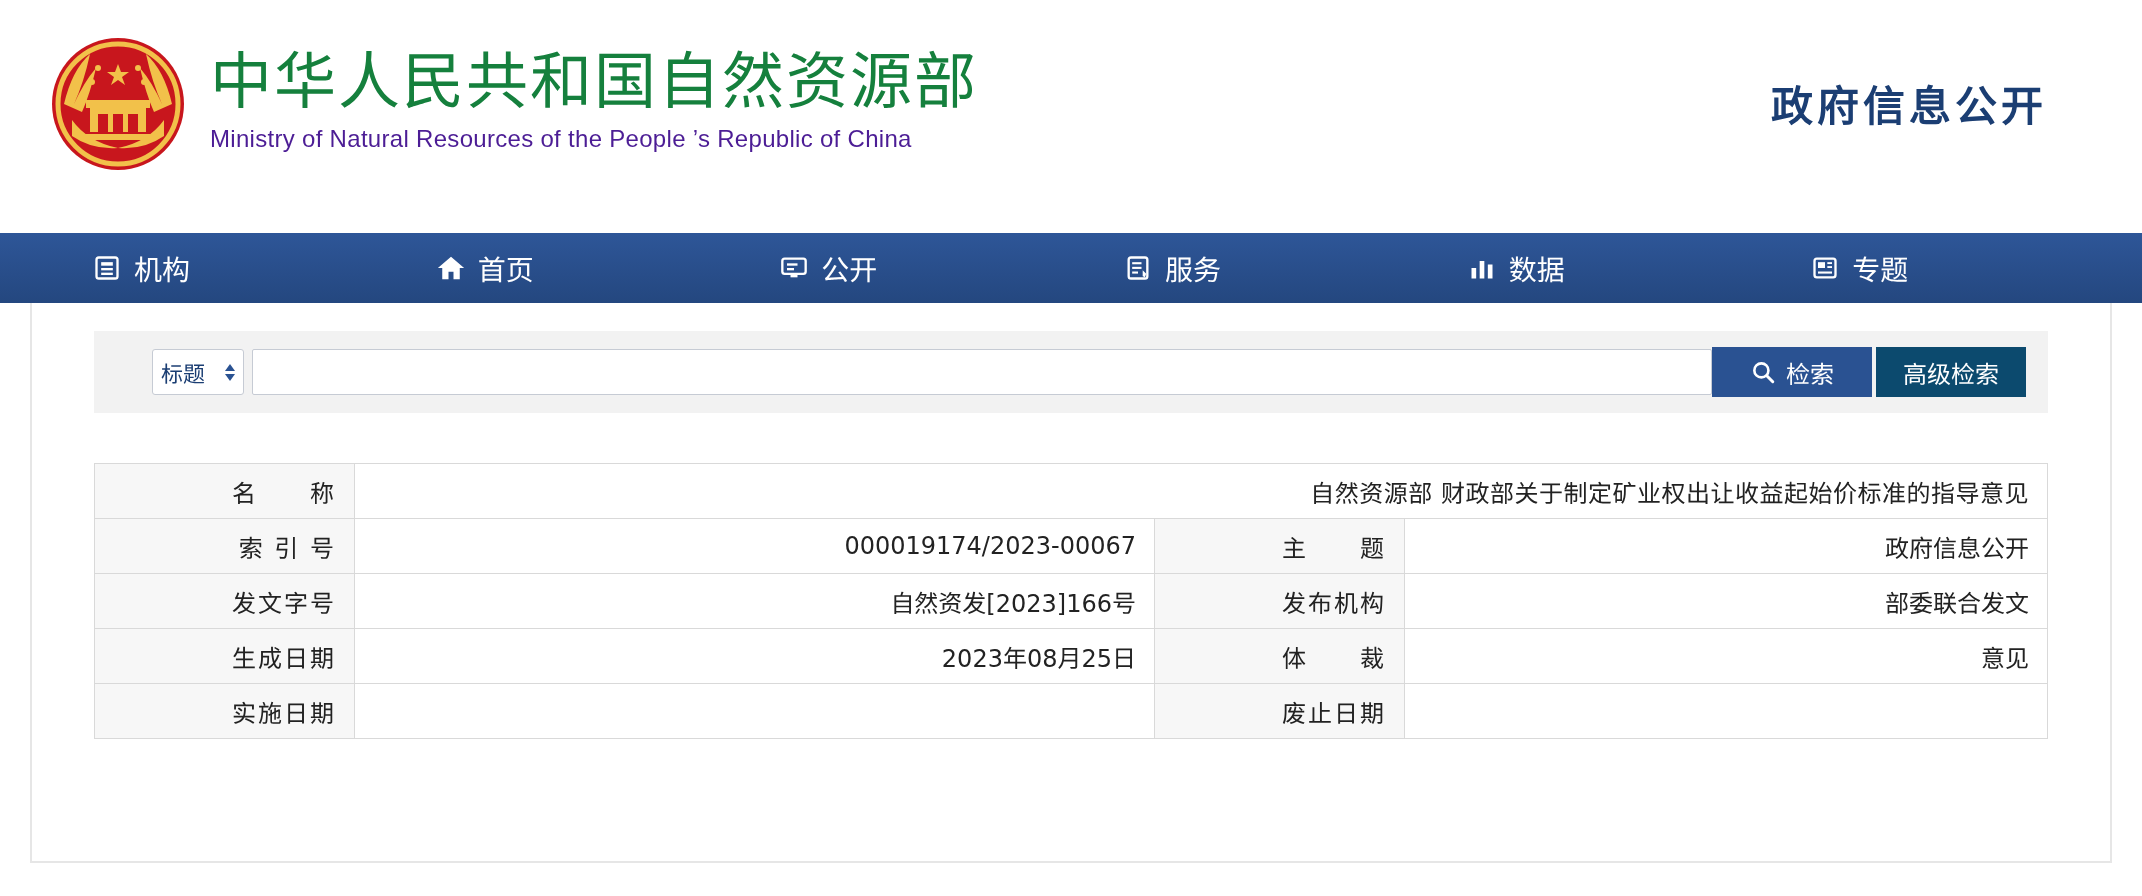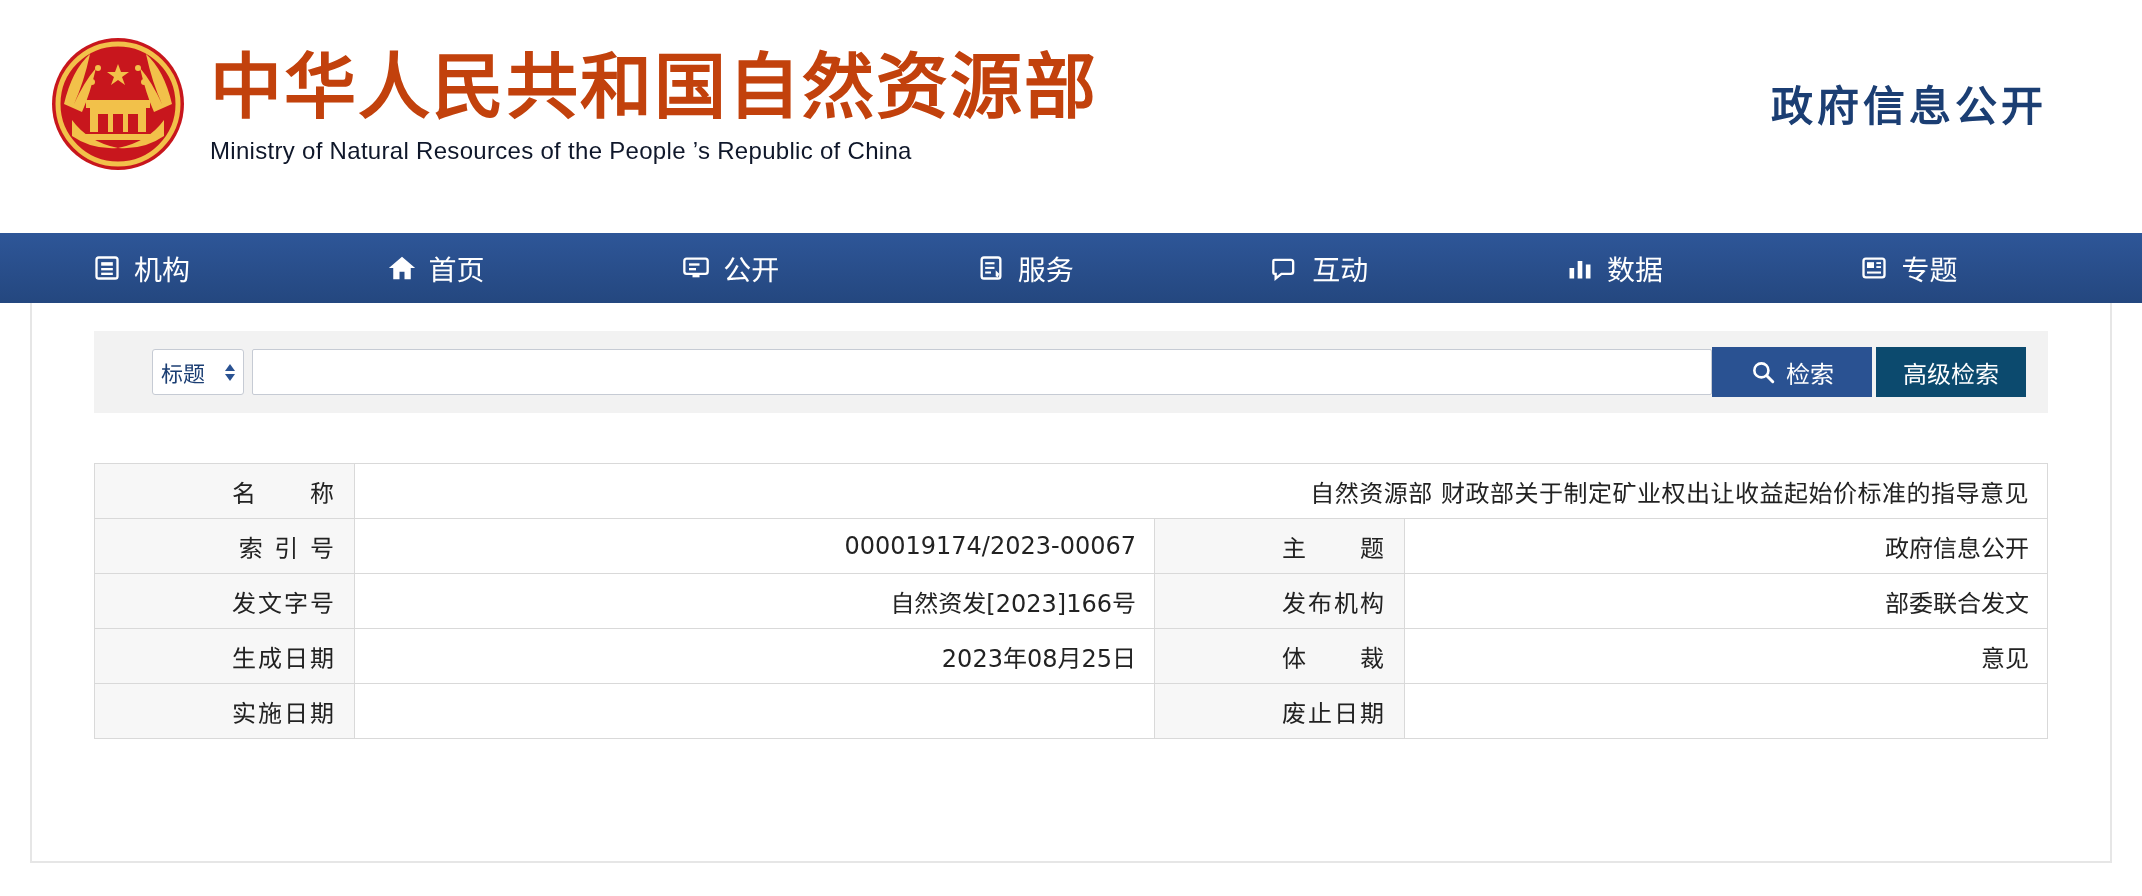--- a/index.html
+++ b/index.html
@@ -34,32 +34,32 @@
   }
   .emblem svg { display: block; }
 
   .title-block {
     position: absolute;
     left: 210px;
     top: 46px;
   }
   .site-title-cn {
     font-family: "DejaVu Serif", "Liberation Serif", serif;
-    font-weight: bold;
-    font-size: 72px;
+    font-weight: normal;
+    font-size: 62px;
     letter-spacing: 2px;
-    color: #c2410c;
+    color: #15803d;
     line-height: 1.15;
     white-space: nowrap;
   }
   .site-title-en {
     margin-top: 8px;
     font-family: "Liberation Sans", sans-serif;
     font-size: 24px;
-    color: #0f172a;
+    color: #4c1d95;
     letter-spacing: 0.3px;
     white-space: nowrap;
   }
 
   .gov-open {
     position: absolute;
     right: 95px;
     top: 72px;
     font-family: "DejaVu Serif", "Liberation Serif", serif;
     font-weight: bold;
@@ -314,28 +314,20 @@
         <rect x="4" y="3" width="16" height="18" rx="2" fill="none" stroke="#fff" stroke-width="2"></rect>
         <rect x="7" y="7" width="8" height="1.8" fill="#fff"></rect>
         <rect x="7" y="11" width="8" height="1.8" fill="#fff"></rect>
         <rect x="7" y="15" width="5" height="1.8" fill="#fff"></rect>
         <path d="M16 14l3 3-1 3-2-1Z" fill="#fff"></path>
       </svg>
     </span>
     <span>服务</span>
   </div>
 
-  <div class="nav-item">
-    <span class="nav-icon">
-      <svg viewBox="0 0 24 24" width="30" height="28">
-        <path d="M3 5h14a2 2 0 0 1 2 2v8a2 2 0 0 1-2 2H9l-5 4v-4H3a1 1 0 0 1-1-1V6a1 1 0 0 1 1-1Z" fill="none" stroke="#fff" stroke-width="2"></path>
-      </svg>
-    </span>
-    <span>互动</span>
-  </div>
 
   <div class="nav-item">
     <span class="nav-icon">
       <svg viewBox="0 0 24 24" width="28" height="28">
         <rect x="3" y="12" width="4" height="9" fill="#fff"></rect>
         <rect x="10" y="6" width="4" height="15" fill="#fff"></rect>
         <rect x="17" y="9" width="4" height="12" fill="#fff"></rect>
       </svg>
     </span>
     <span>数据</span>

